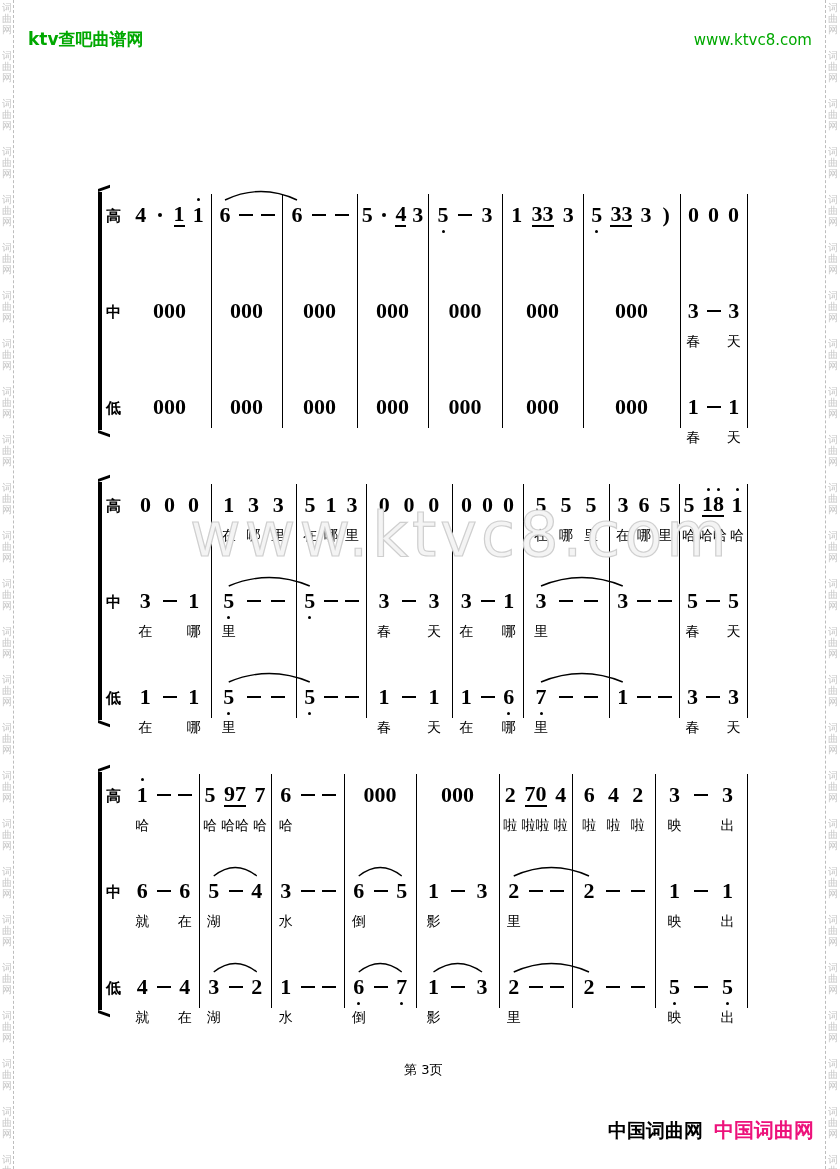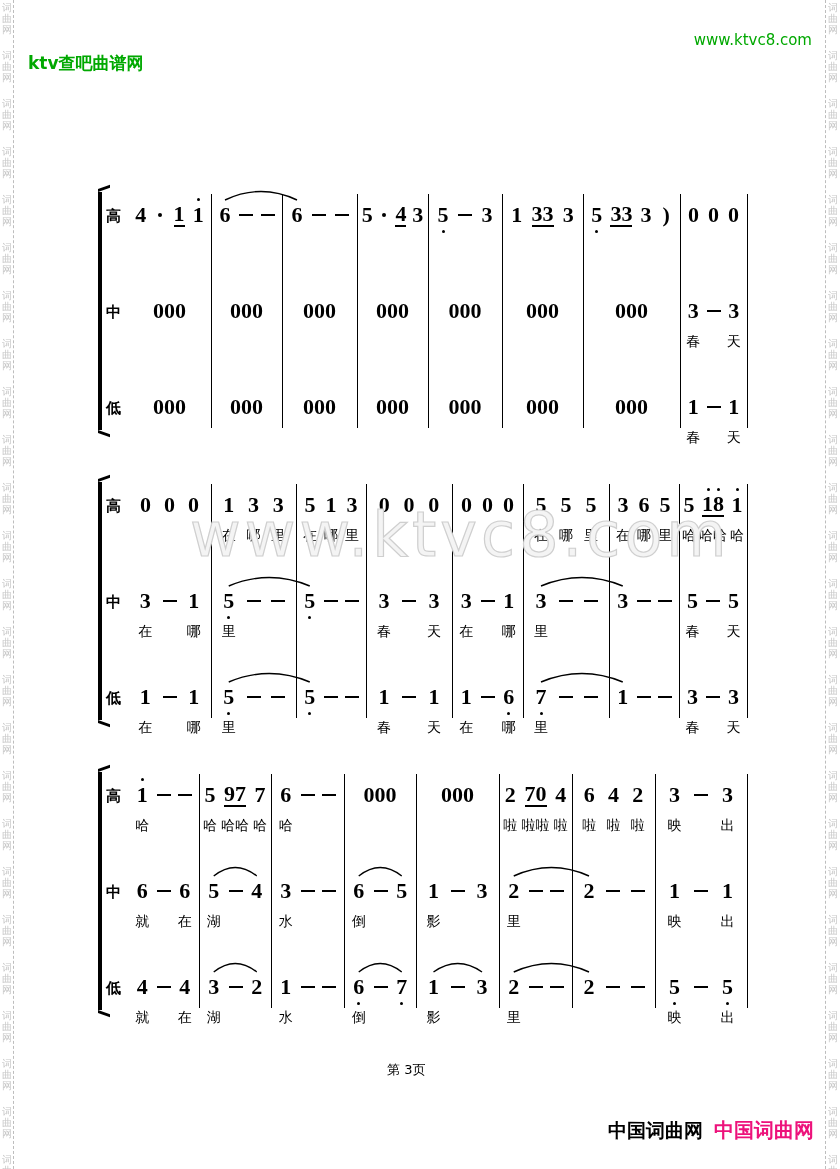--- a/index.html
+++ b/index.html
@@ -9,21 +9,21 @@
   .strip{position:absolute;top:2px;bottom:0;width:12px;display:flex;flex-direction:column;
          align-items:center;font-size:10px;line-height:11px;overflow:hidden;}
   #strip-left{left:1px;}
   #strip-right{right:1px;}
   .strip span{display:block;}
   .strip span.gap{margin-bottom:15px;}
   .vdash{position:absolute;top:0;bottom:0;width:0;border-left:1px dashed #bdbdbd;}
   #vdash-left{left:13px;}
   #vdash-right{right:14px;}
   
-  .site-name{position:absolute;left:28px;top:28px;font:700 17px "DejaVu Sans",sans-serif;text-decoration:none;margin-top:24px;}
+  .site-name{position:absolute;left:28px;top:28px;font:700 17px "DejaVu Sans",sans-serif;text-decoration:none;}
   .site-url{position:absolute;right:28px;top:31px;font:400 15px "DejaVu Sans",sans-serif;text-decoration:none;}
   
   .watermark{position:absolute;left:190px;top:498px;z-index:9;pointer-events:none;
              font:400 62px "DejaVu Sans",sans-serif;letter-spacing:4px;
              color:#f4f4f4;-webkit-text-stroke:1.2px #cfcfcf;}
   
   #score{position:absolute;left:0;top:0;right:0;bottom:0;z-index:2;}
   .system{position:absolute;left:100px;width:660px;height:270px;}
   .bracket{position:absolute;left:-2px;top:2px;width:4px;height:238px;background:#000;}
   .bracket::before{content:"";position:absolute;top:-3px;left:0;width:12px;height:3px;background:#000;transform:skewY(-20deg);transform-origin:left;}
@@ -36,21 +36,21 @@
   .dr i{width:3px;height:3px;border-radius:50%;background:#000;display:block;margin-top:2px;}
   .dg{height:26px;display:flex;align-items:center;justify-content:center;
       font:700 22px "Liberation Serif","DejaVu Serif",serif;color:#000;}
   .num.ul{border-bottom:2px solid #000;padding-bottom:1px;line-height:20px;}
   .dash{width:14px;height:2.5px;background:#000;}
   .adot{width:4px;height:4px;border-radius:50%;background:#000;margin:0 1px;}
   .ly{height:18px;margin-top:3px;font:400 14px "DejaVu Sans",sans-serif;color:#000;
       text-align:center;white-space:nowrap;}
   .tiesvg{position:absolute;left:0;top:-30px;width:660px;height:300px;overflow:visible;pointer-events:none;}
   
-  .page-number{position:absolute;left:387px;top:1061px;font:400 13px "DejaVu Sans",sans-serif;color:#000;}
+  .page-number{position:absolute;left:404px;top:1061px;font:400 13px "DejaVu Sans",sans-serif;color:#000;}
   .src-prefix{position:absolute;left:608px;top:1118px;font:700 19px "DejaVu Sans",sans-serif;color:#000;}
   .src-name{position:absolute;left:714px;top:1117px;font:700 20px "DejaVu Sans",sans-serif;text-decoration:none;}
 </style>
 </head>
 <body>
 
 <div id="page">
 
   <div class="strip" id="strip-left" style="color: rgb(200, 200, 200);">
       <span>词</span>

